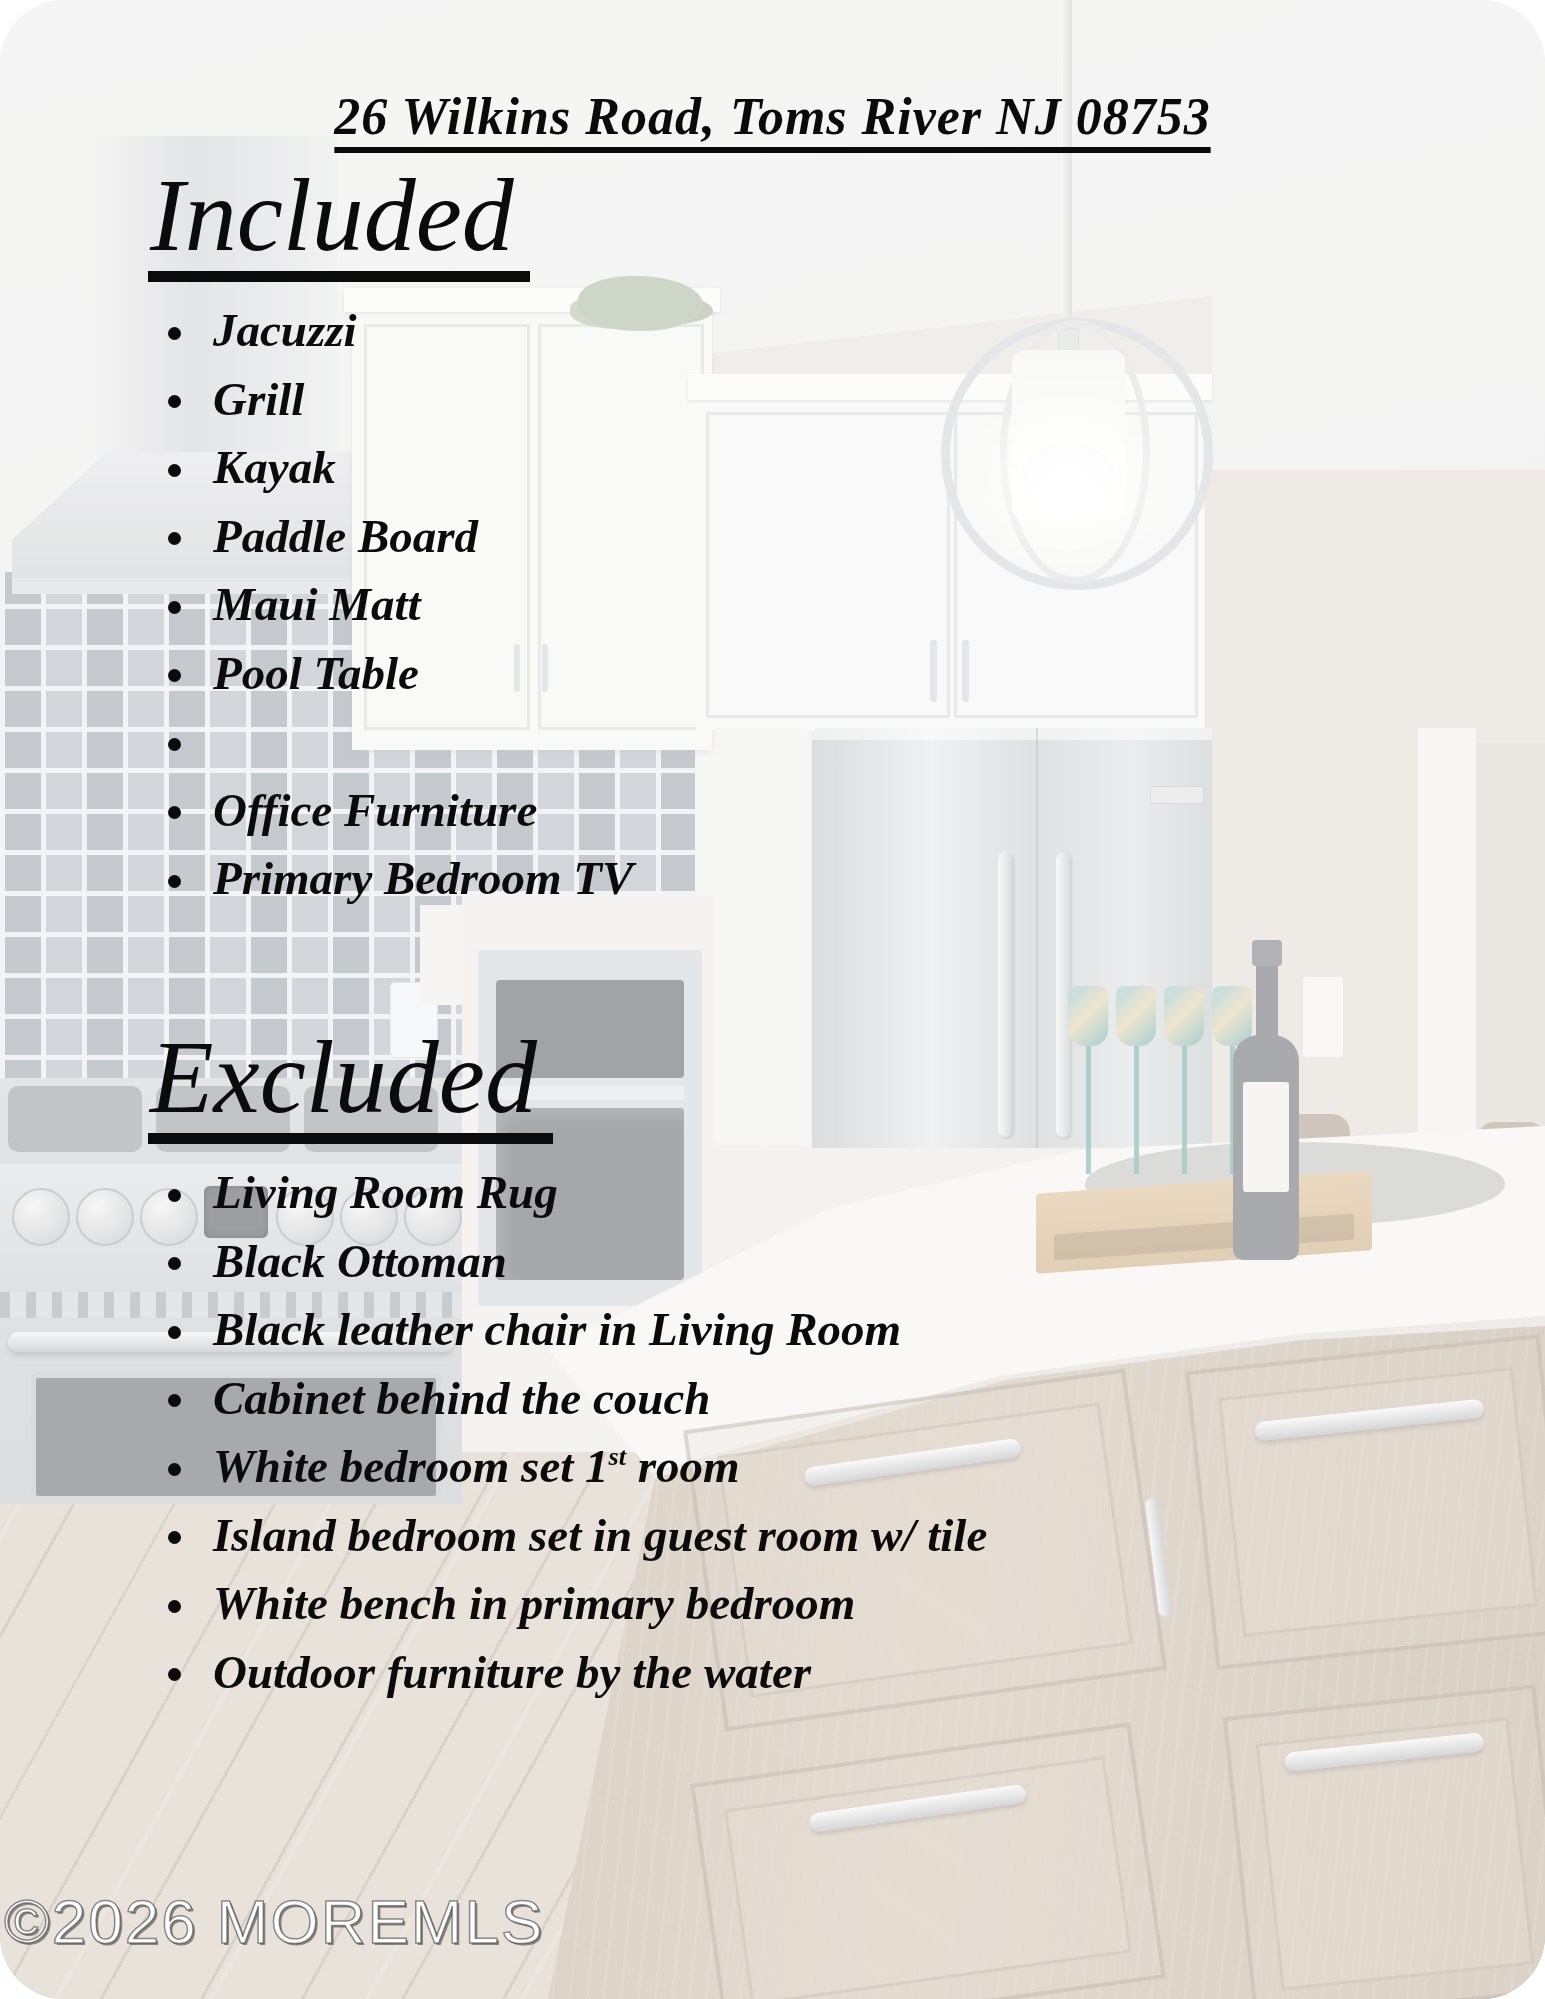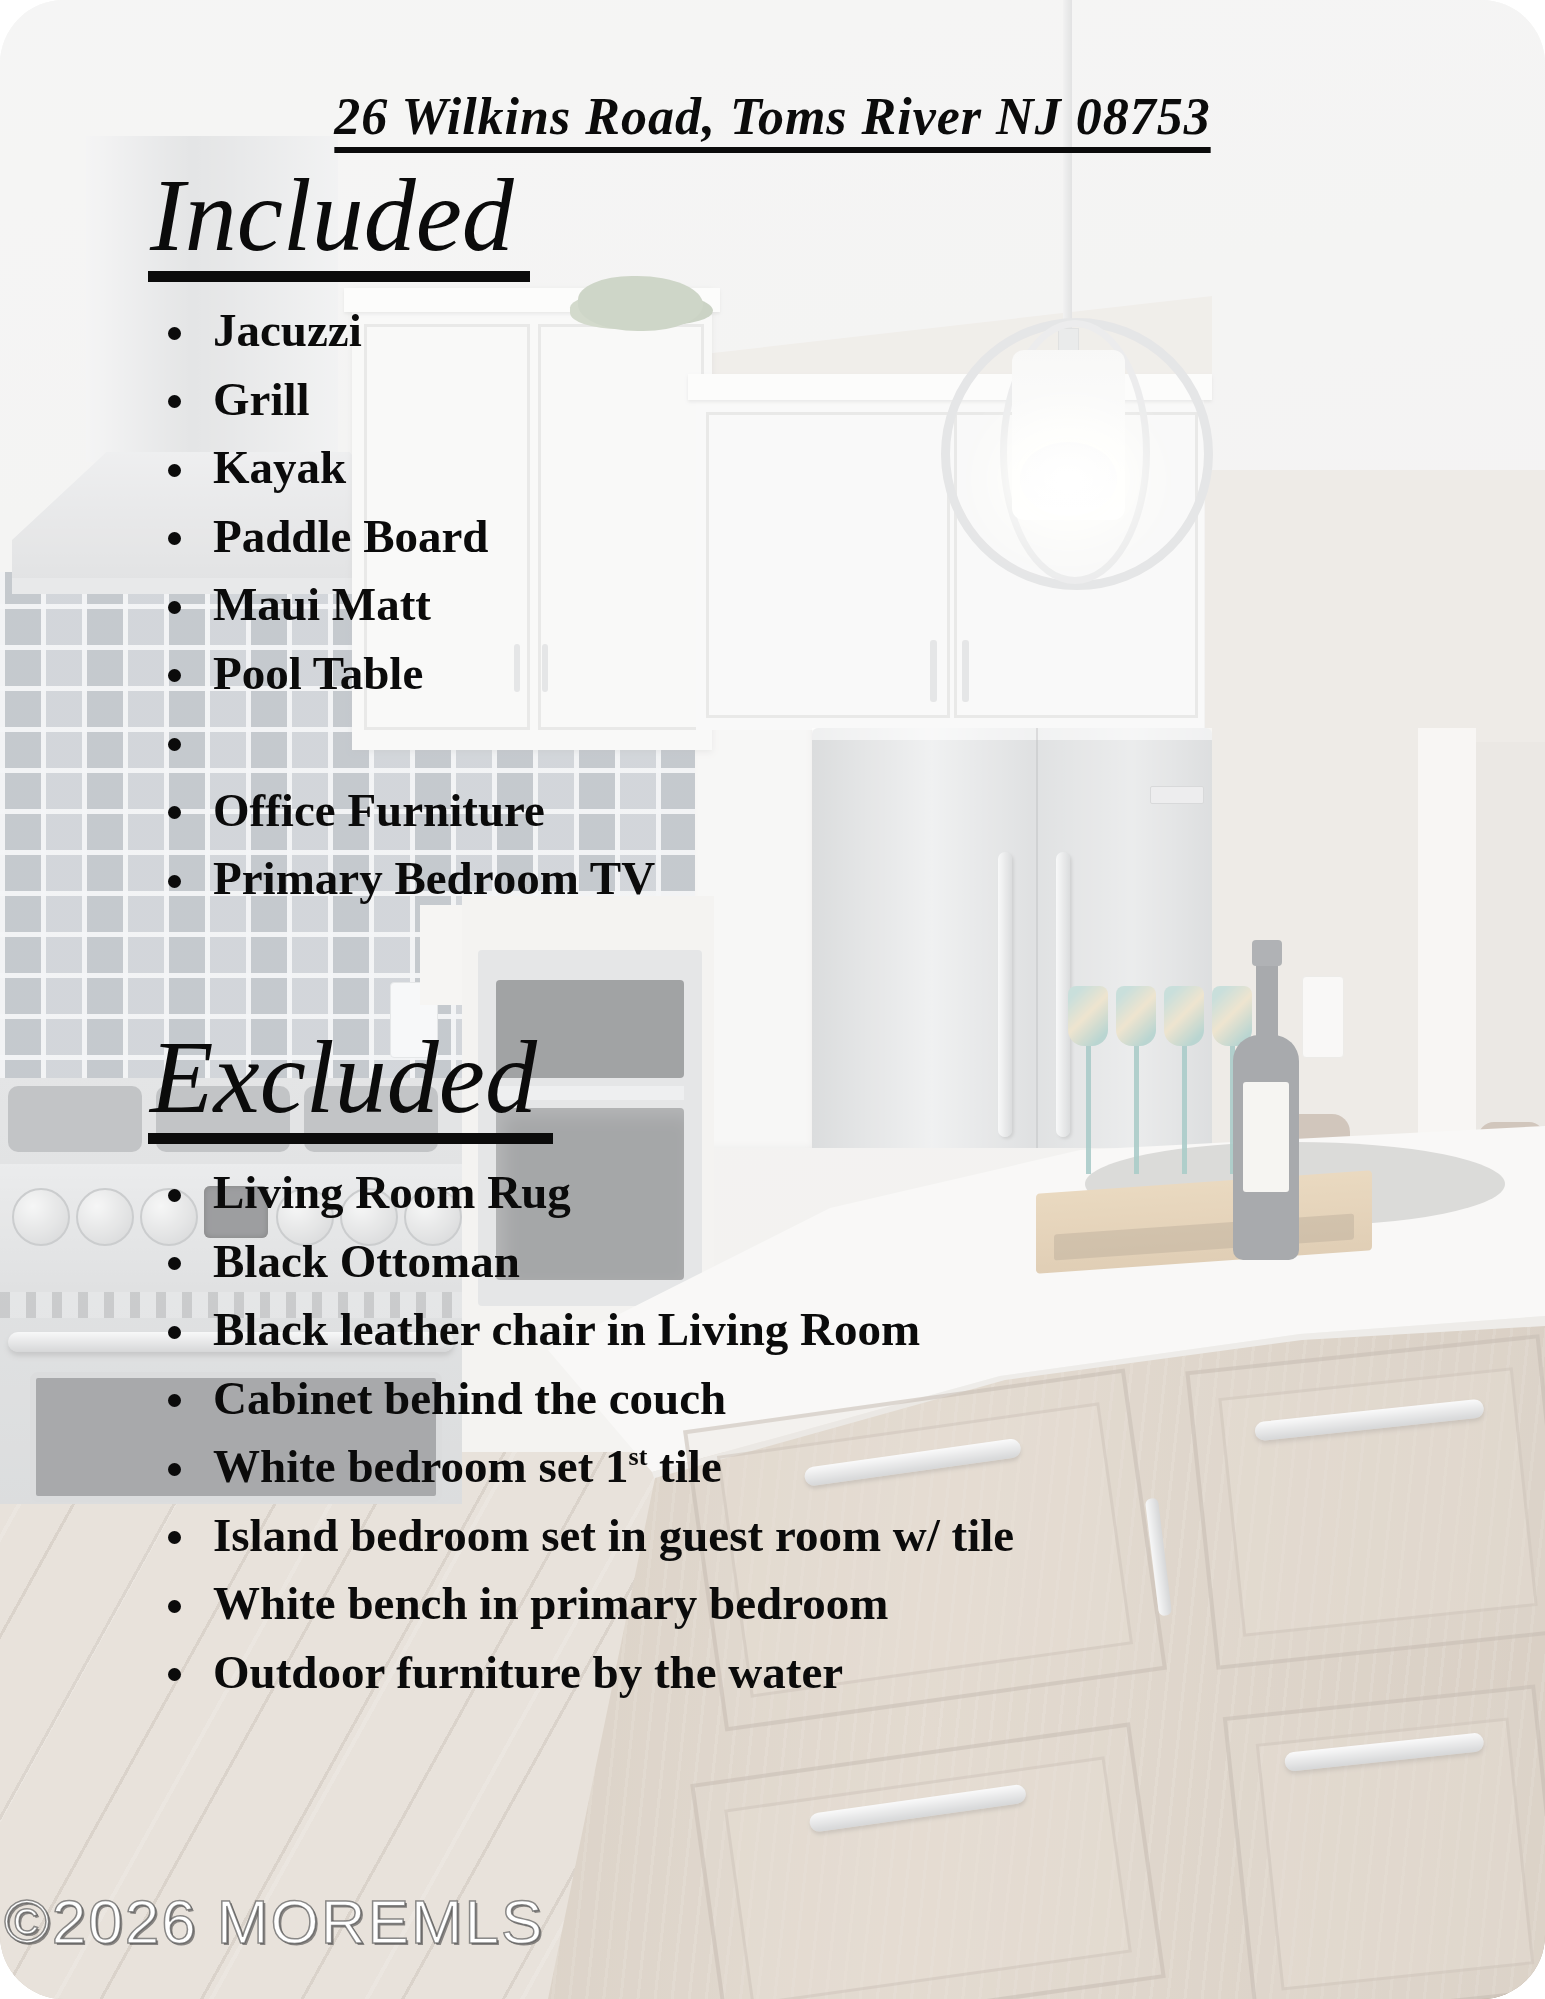--- a/index.html
+++ b/index.html
@@ -133,21 +133,21 @@
   .page-title{left:0;top:52px;width:1545px;text-align:center;font-size:52px;font-weight:700;font-style:italic;
     letter-spacing:1px;text-decoration:underline;text-decoration-thickness:6px;text-underline-offset:13px;
     text-decoration-skip-ink:none;}
   .section{}
   .sec-included{left:148px;top:160px;}
   .sec-excluded{left:148px;top:1022px;}
   .sec-heading{display:inline-block;font-size:104px;font-weight:500;font-style:italic;line-height:1.05;
     border-bottom:11px solid #0b0b0b;padding:0 16px 2px 2px;}
   .sec-excluded .sec-heading{}
   .items{list-style:none;margin:14px 0 0 0;padding:0;}
-  .items li{display:flex;align-items:center;height:68.5px;font-size:47px;font-weight:700;white-space:nowrap;}
+  .items li{display:flex;align-items:center;height:68.5px;font-size:47px;font-weight:700;font-style:italic;white-space:nowrap;}
   .bullet{width:13px;height:13px;border-radius:50%;background:#0b0b0b;margin:6px 32px 0 20px;flex:none;}
   .items sup{font-size:26px;vertical-align:super;line-height:0;}
   .watermark{left:4px;top:1886px;font-family:"Liberation Sans",sans-serif;font-size:62px;font-weight:400;
     letter-spacing:2px;color:#ffffff;-webkit-text-stroke:1.5px rgba(80,80,80,.65);
     text-shadow:2px 2px 0 rgba(70,70,70,.6);z-index:20;}
 </style>
 </head>
 <body>
 
 <div class="card">
@@ -334,21 +334,21 @@
         <li>
           <span class="bullet"></span>
           <span class="item-text">Black leather chair in Living Room</span>
         </li>
         <li>
           <span class="bullet"></span>
           <span class="item-text">Cabinet behind the couch</span>
         </li>
         <li>
           <span class="bullet"></span>
-          <span class="item-text"><span>White bedroom set 1</span><sup>st</sup><span> tile</span></span>
+          <span class="item-text"><span>White bedroom set 1</span><sup>st</sup><span> room</span></span>
         </li>
         <li>
           <span class="bullet"></span>
           <span class="item-text">Island bedroom set in guest room w/ tile</span>
         </li>
         <li>
           <span class="bullet"></span>
           <span class="item-text">White bench in primary bedroom</span>
         </li>
         <li>

